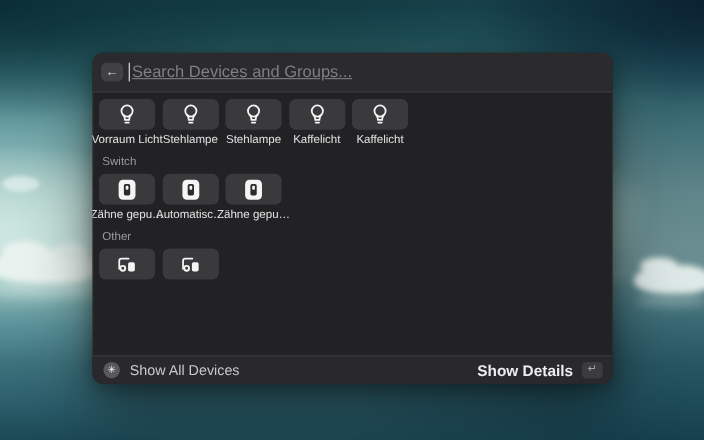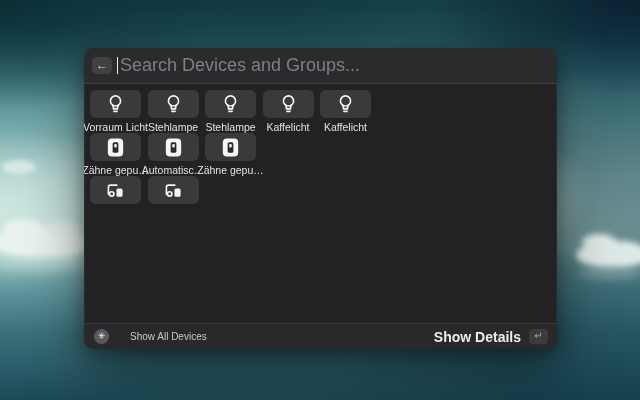--- a/index.html
+++ b/index.html
@@ -35,36 +35,36 @@
   
   .window { position:absolute; left:84px; top:48px; width:473px; height:301px;
     background:#222224; border-radius:10px; overflow:hidden;
     box-shadow:0 22px 55px rgba(0,0,0,.5), 0 4px 16px rgba(0,0,0,.35), inset 0 0 0 1px rgba(255,255,255,.05); }
 
   .search-bar { height:36px; background:#2b2b2d; border-bottom:1px solid #3e3e40;
     display:flex; align-items:center; padding:0 10px 0 8px; }
   .back-btn { width:20px; height:17px; background:#414144; border-radius:5px; color:#d8d8da;
     font-size:12px; line-height:16px; text-align:center; flex:0 0 auto; cursor:default; }
   .cursor { width:1px; height:17px; background:#eaeaec; margin-left:5px; }
-  .search-ph { color:#7f7f84; font-size:18px; margin-left:2px; white-space:nowrap; }
+  .search-ph { color:#7f7f84; font-size:15px; margin-left:2px; white-space:nowrap;text-decoration:underline; }
 
   .content { position:relative; padding:6px 0 0 6px; }
   .row  { display:flex; gap:6.5px; }
   .cell { width:51px; display:flex; flex-direction:column; align-items:center; flex:0 0 auto; }
   .tile { width:51px; height:28px; background:#3a3a3c; border-radius:6px;
     display:flex; align-items:center; justify-content:center; }
   .tile svg { width:23px; height:23px; display:block; }
   .cell-label { margin-top:3px; height:12px; font-size:10.5px; color:#e2e2e3; white-space:nowrap; }
   .section-label { margin:8px 0 5px 3px; height:12px; font-size:10.5px; color:#9b9b9f; }
 
   .footer { position:absolute; left:0; right:0; bottom:0; height:26px; background:#29292b;
     border-top:1px solid #3a3a3c; display:flex; align-items:center; padding:0 9px 0 10px; z-index:5; }
   .app-badge { width:15px; height:15px; border-radius:50%; background:#59595d; color:#fdfdfd;
     font-size:9px; line-height:15px; text-align:center; flex:0 0 auto; }
-  .footer-left-label { margin-left:21px; font-size:10px; color:#c9c9cc; }
+  .footer-left-label { margin-left:9px; font-size:13px; color:#c9c9cc; }
   .footer-spacer { flex:1; }
   .details-label { font-size:14px; font-weight:bold; color:#ededef; }
   .key-badge { margin-left:8px; width:19px; height:15px; background:#3c3c3f; border-radius:4px;
     color:#a6a6aa; font-size:10px; line-height:14px; text-align:center; }
 
   .icon-defs { position:absolute; width:0; height:0; overflow:hidden; }
 </style>
 </head>
 <body>
 
@@ -155,20 +155,21 @@
       <div class="cell">
         <div class="tile">
             <svg>
               <use href="#icon-bulb"></use>
             </svg>
           </div>
         <div class="cell-label">Kaffelicht</div>
       </div>
     </div>
 
+    <div class="section-label">Switch</div>
     <div class="row">
       <div class="cell">
         <div class="tile">
             <svg>
               <use href="#icon-switch"></use>
             </svg>
           </div>
         <div class="cell-label">Zähne gepu…</div>
       </div>
       <div class="cell">
@@ -183,20 +184,21 @@
         <div class="tile">
             <svg>
               <use href="#icon-switch"></use>
             </svg>
           </div>
         <div class="cell-label">Zähne gepu…</div>
       </div>
     </div>
 
 
+    <div class="section-label">Other</div>
     <div class="row">
       <div class="cell">
         <div class="tile">
             <svg>
               <use href="#icon-receiver"></use>
             </svg>
           </div>
         <div class="cell-label"></div>
       </div>
       <div class="cell">

